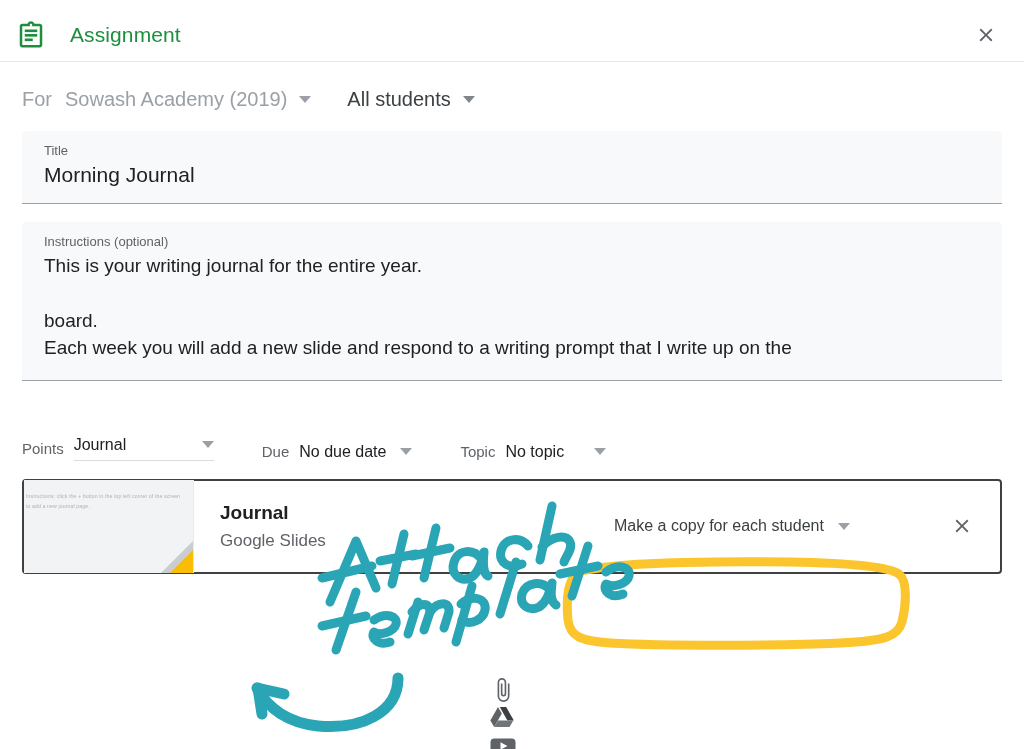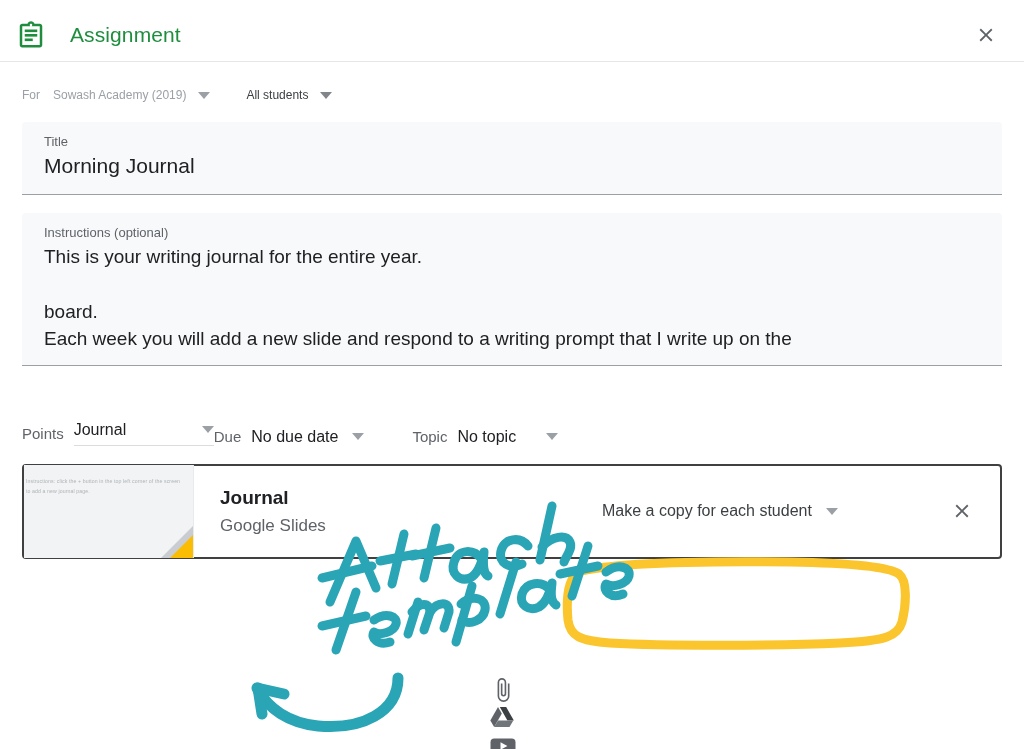--- a/index.html
+++ b/index.html
@@ -51,21 +51,21 @@
     justify-content: center;
     cursor: pointer;
     border-radius: 50%;
   }
 
   
   .for-row {
     display: flex;
     align-items: center;
     padding: 26px 0 20px 22px;
-    font-size: 12px;
+    font-size: 20px;
   }
   .for-label {
     color: #9aa0a6;
     margin-right: 13px;
   }
   .course-select {
     display: flex;
     align-items: center;
     color: #9aa0a6;
     cursor: pointer;
@@ -98,21 +98,21 @@
   .field-label {
     font-size: 13px;
     color: #5f6368;
     margin-bottom: 4px;
   }
   .field-value {
     font-size: 21px;
     color: #202124;
     line-height: 1.28;
   }
-  .field.instructions { padding-bottom: 12px; }
+  .field.instructions { padding-bottom: 18px; }
   .field.instructions .field-value { font-size: 19px; line-height: 1.42; }
   .instr-line { min-height: 27px; }
   .instr-gap { height: 28px; }
 
   
   .meta-row {
     display: flex;
     align-items: flex-end;
     padding: 12px 0 0 22px;
     font-size: 15px;
@@ -129,21 +129,21 @@
     align-items: center;
     cursor: pointer;
     justify-content: space-between;
   }
   .meta-control.underlined {
     border-bottom: 1px solid #dadce0;
     padding-bottom: 6px;
     min-width: 140px;
   }
   .meta-control .caret { margin-left: 24px; }
-  .meta-group.due { }
+  .meta-group.due { margin-left: 48px; }
   .meta-group.topic { margin-left: 48px; }
   .meta-group.due .caret { margin-left: 14px; }
   .meta-group.topic .caret { margin-left: 30px; }
 
   
   .attach-card {
     margin: 18px 22px 0 22px;
     height: 95px;
     border: 2px solid #404040;
     border-radius: 4px;
@@ -187,21 +187,21 @@
   .attach-title {
     font-size: 19px;
     color: #202124;
     font-weight: bold;
     margin-bottom: 7px;
   }
   .attach-sub { font-size: 17px; color: #5f6368; }
 
   .copy-select {
     position: absolute;
-    left: 568px;
+    left: 580px;
     top: 50%;
     transform: translateY(-50%);
     display: flex;
     align-items: center;
     cursor: pointer;
     padding: 6px 10px;
     justify-content: space-between;
   }
   .copy-select-text { font-size: 16px; color: #3c4043; }
   .copy-select .caret { margin-left: 14px; }

